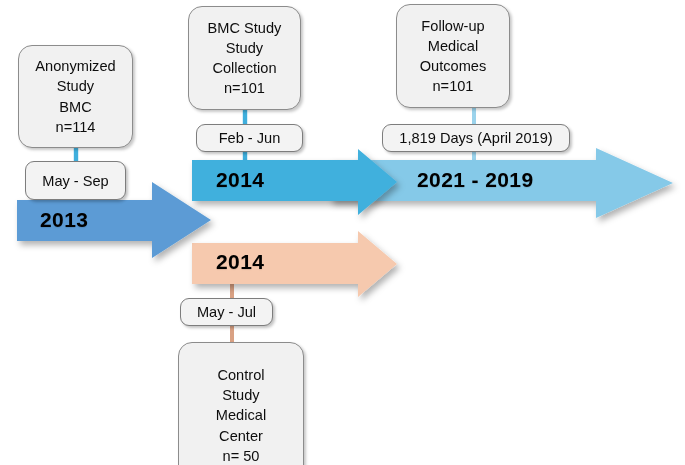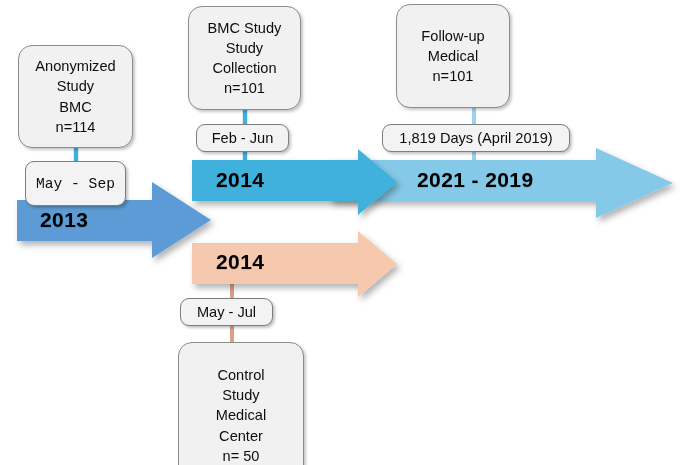--- a/index.html
+++ b/index.html
@@ -112,37 +112,38 @@
 
     <polygon filter="url(#softShadow)" points="17,200 152,200 152,182 211,220 152,258 152,241 17,241" fill="#5B9BD5"></polygon>
   </svg>
 
   <div class="node-box" style="left:18px; top:45px; width:115px; height:103px;">
     <span class="line">Anonymized</span>
     <span class="line">Study</span>
     <span class="line">BMC</span>
     <span class="line">n=114</span>
   </div>
-  <div class="pill" style="left:25px; top:161px; width:101px; height:45px;font-family:Liberation Mono, monospace;">
+  <div class="pill" style="left:25px; top:161px; width:101px; height:39px;">
     <span>May - Sep</span>
   </div>
 
   <div class="node-box" style="left:188px; top:6px; width:113px; height:104px;">
     <span class="line">BMC Study</span>
     <span class="line">Study</span>
     <span class="line">Collection</span>
     <span class="line">n=101</span>
   </div>
-  <div class="pill" style="left:196px; top:124px; width:93px; height:28px;">
+  <div class="pill" style="left:196px; top:124px; width:107px; height:28px;">
     <span>Feb - Jun</span>
   </div>
 
   <div class="node-box" style="left:396px; top:4px; width:114px; height:104px;">
     <span class="line">Follow-up</span>
     <span class="line">Medical</span>
+    <span class="line">Outcomes</span>
     <span class="line">n=101</span>
   </div>
   <div class="pill" style="left:382px; top:124px; width:188px; height:28px;text-align:right;">
     <span>1,819  Days (April 2019)</span>
   </div>
 
   <div class="node-box" style="left:178px; top:342px; width:126px; height:147px;">
     <span class="line">Control</span>
     <span class="line">Study</span>
     <span class="line">Medical</span>

